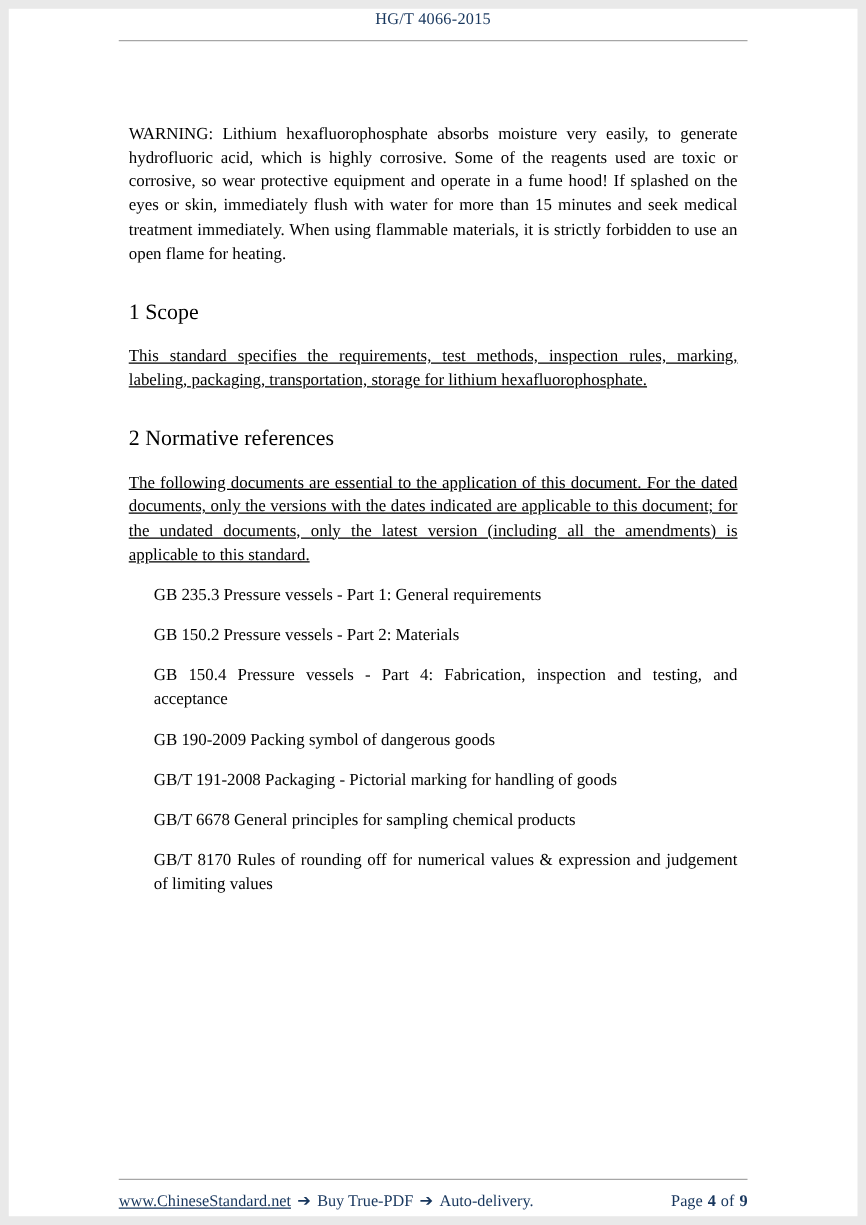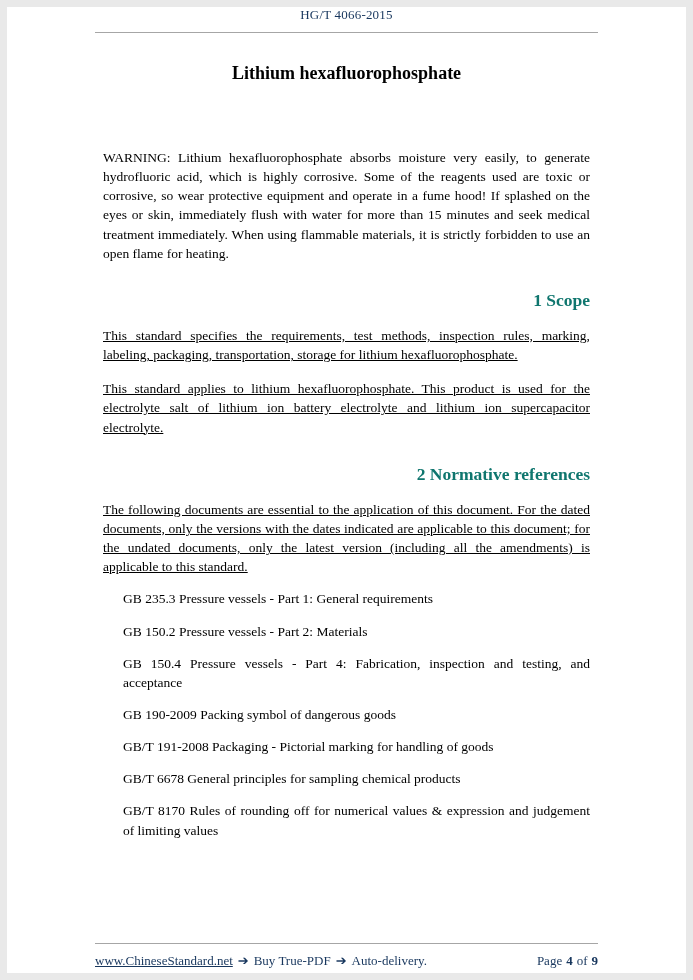--- a/index.html
+++ b/index.html
@@ -41,24 +41,23 @@
   }
   .warning-para {
     margin-top: 64px;
     font-weight: normal;
     text-align: justify;
     font-size: 13.5px;
     line-height: 1.42;
   }
   .section-heading {
     font-size: 17.5px;
-    font-weight: bold;
+    font-weight: normal;
     margin: 27px 0 0 0;
-    color: #0f766e;
-    text-align: right;
+    color: #000000;
   }
   .body-para {
     text-align: justify;
     font-size: 13.5px;
     line-height: 1.42;
     margin: 15px 0 0 0;
     text-decoration: underline;
   }
   .ref-list {
     margin-top: 2px;
@@ -101,31 +100,29 @@
 </style>
 </head>
 <body>
 
 <div class="page">
 
   <div class="doc-header">HG/T 4066-2015</div>
 
   <hr class="header-rule">
 
-  <h1 class="doc-title">Lithium hexafluorophosphate</h1>
 
   <div class="content">
 
     <p class="warning-para">WARNING: Lithium hexafluorophosphate absorbs moisture very easily, to generate hydrofluoric acid, which is highly corrosive. Some of the reagents used are toxic or corrosive, so wear protective equipment and operate in a fume hood! If splashed on the eyes or skin, immediately flush with water for more than 15 minutes and seek medical treatment immediately. When using flammable materials, it is strictly forbidden to use an open flame for heating.</p>
 
     <h2 class="section-heading">1 Scope</h2>
 
     <p class="body-para">This standard specifies the requirements, test methods, inspection rules, marking, labeling, packaging, transportation, storage for lithium hexafluorophosphate.</p>
 
-    <p class="body-para">This standard applies to lithium hexafluorophosphate. This product is used for the electrolyte salt of lithium ion battery electrolyte and lithium ion supercapacitor electrolyte.</p>
 
     <h2 class="section-heading">2 Normative references</h2>
 
     <p class="body-para">The following documents are essential to the application of this document. For the dated documents, only the versions with the dates indicated are applicable to this document; for the undated documents, only the latest version (including all the amendments) is applicable to this standard.</p>
 
     <div class="ref-list">
       <div class="ref-item">GB 235.3 Pressure vessels - Part 1: General requirements</div>
       <div class="ref-item">GB 150.2 Pressure vessels - Part 2: Materials</div>
       <div class="ref-item">GB 150.4 Pressure vessels - Part 4: Fabrication, inspection and testing, and acceptance</div>
       <div class="ref-item">GB 190-2009 Packing symbol of dangerous goods</div>

